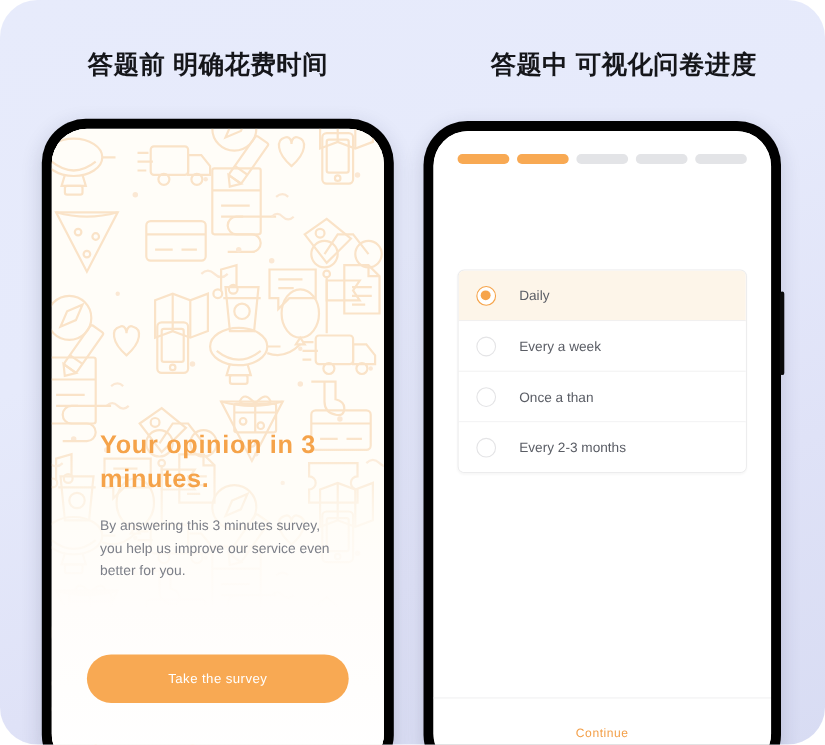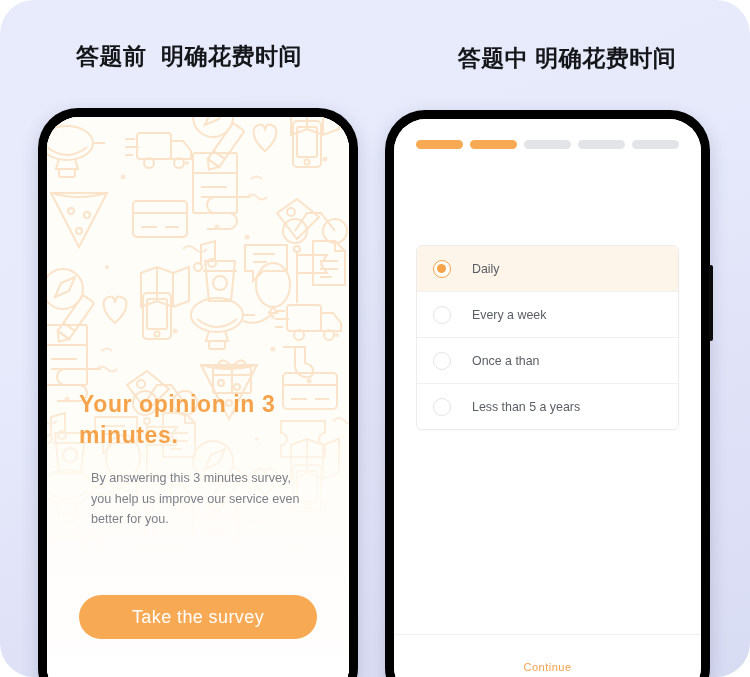--- a/index.html
+++ b/index.html
@@ -42,21 +42,21 @@
   .heading {
     flex: 1 1 50%;
     text-align: center;
     font-size: 23px;
     font-weight: bold;
     color: #15161a;
     letter-spacing: 0.5px;
     line-height: 40px;
     white-space: nowrap;
   }
-  .heading-left { padding-left: 6px; font-family: Liberation Mono, monospace; }
+  .heading-left { padding-left: 6px; }
   .heading-right { padding-left: 12px; }
 
   
   .phone {
     position: absolute;
     background: #000000;
     border-radius: 40px;
     box-shadow: 0 6px 18px rgba(40,44,80,0.18);
   }
   .phone-left {
@@ -119,40 +119,40 @@
     left: 32px;
     right: 26px;
     top: 272px;
   }
   .hero-title {
     font-size: 23px;
     font-weight: bold;
     color: #f5a34a;
     line-height: 1.33;
     letter-spacing: 0.6px;
-    margin: 0 0 18px 0;
+    margin: 0 0 18px 12px;
   }
   .hero-sub {
     font-size: 12.6px;
     color: #7c7f88;
     line-height: 1.62;
     margin: 12px;
   }
   .cta {
     position: absolute;
     left: 32px;
     right: 32px;
     top: 478px;
     height: 44px;
     border: none;
     border-radius: 24px;
     background: #f8a953;
     color: #ffffff;
     font-family: "Liberation Sans", sans-serif;
-    font-size: 18px;
+    font-size: 12px;
     letter-spacing: 0.4px;
     cursor: pointer;
   }
 
   
   .q-screen {
     position: absolute;
     inset: 0;
     background: #ffffff;
     display: flex;
@@ -251,21 +251,21 @@
   }
 </style>
 </head>
 <body>
 
 <div class="stage">
   <div class="bg-panel"></div>
 
   <div class="headings">
     <div class="heading heading-left">答题前 明确花费时间</div>
-    <div class="heading heading-right">答题中 明确花费时间</div>
+    <div class="heading heading-right">答题中 可视化问卷进度</div>
   </div>
 
   <div class="phone phone-left">
     <div class="screen">
 
       <div class="hero">
         <svg class="pattern-svg" viewBox="0 0 302 582" preserveAspectRatio="xMidYMid slice">
           <defs>
             <g id="tile">
 
@@ -452,21 +452,21 @@
           <div class="option">
             <span class="radio"></span>
             <span class="option-label">Every a week</span>
           </div>
           <div class="option">
             <span class="radio"></span>
             <span class="option-label">Once a than</span>
           </div>
           <div class="option">
             <span class="radio"></span>
-            <span class="option-label">Less than 5 a years</span>
+            <span class="option-label">Every 2-3 months</span>
           </div>
         </div>
 
         <div class="q-footer">
           <button class="continue">Continue</button>
         </div>
 
       </div>
     </div>
   </div>

